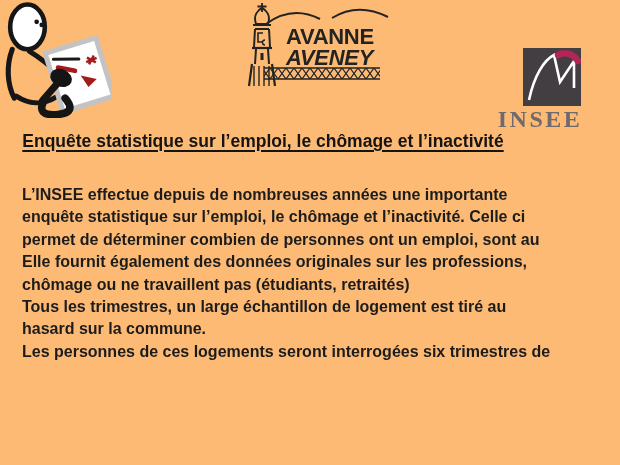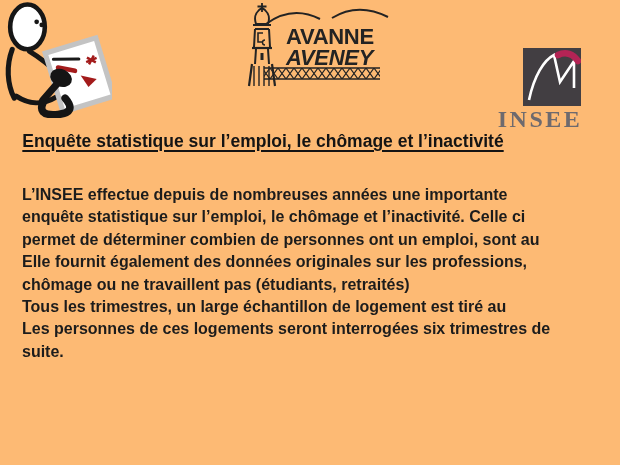--- a/index.html
+++ b/index.html
@@ -116,17 +116,17 @@
 
   <div class="doc-title">Enquête statistique sur l’emploi, le chômage et l’inactivité</div>
 
   <div class="doc-body">
     <div class="body-line">L’INSEE effectue depuis de nombreuses années une importante</div>
     <div class="body-line">enquête statistique sur l’emploi, le chômage et l’inactivité. Celle ci</div>
     <div class="body-line">permet de déterminer combien de personnes ont un emploi, sont au</div>
     <div class="body-line">Elle fournit également des données originales sur les professions,</div>
     <div class="body-line">chômage ou ne travaillent pas (étudiants, retraités)</div>
     <div class="body-line">Tous les trimestres, un large échantillon de logement est tiré au</div>
+    <div class="body-line">hasard sur la commune.</div>
     <div class="body-line">Les personnes de ces logements seront interrogées six trimestres de</div>
-    <div class="body-line">suite.</div>
   </div>
 
 </div>
 
 </body></html>

